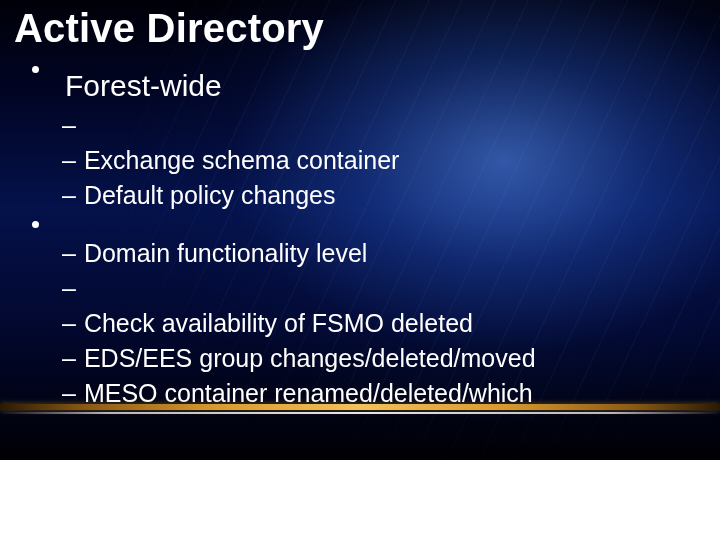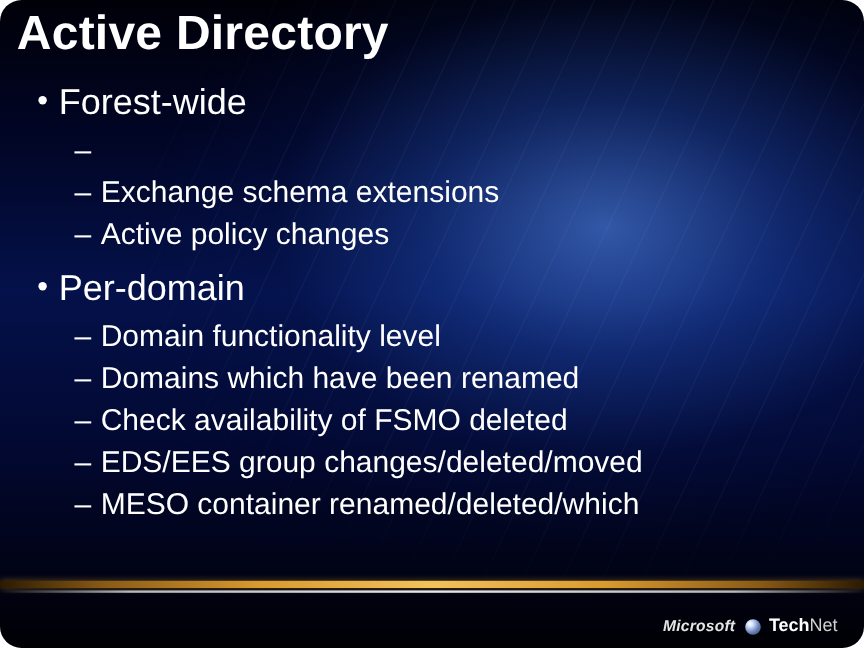--- a/index.html
+++ b/index.html
@@ -6,31 +6,30 @@
     margin: 0;
     padding: 0;
     width: 720px;
     height: 540px;
     font-family: Arial, Helvetica, sans-serif;
     overflow: hidden;
   }
   .slide {
     position: relative;
     width: 720px;
-    height: 540px;
+    height: 460px;
     background:
       radial-gradient(ellipse 500px 350px at 70% 35%,
         rgba(90,150,255,0.55) 0%,
         rgba(40,90,200,0.35) 30%,
         rgba(10,30,100,0.15) 55%,
         rgba(0,0,0,0) 75%),
       linear-gradient(180deg, #000008 0%, #010524 20%, #04114a 45%, #020830 70%, #000004 100%);
     color: #ffffff;
     box-sizing: border-box;
-    border-radius: 18px;
   }
   
   .streaks {
     position: absolute;
     inset: 0;
     background:
       repeating-linear-gradient(115deg,
         rgba(255,255,255,0.00) 0px,
         rgba(255,255,255,0.00) 28px,
         rgba(170,200,255,0.06) 29px,
@@ -52,22 +51,22 @@
   ul.top {
     list-style: none;
     margin: 0;
     padding: 0 0 0 18px;
   }
   ul.top > li {
     margin: 6px 0 2px 0;
   }
   .bullet-row {
     display: flex;
-    align-items: center;
-    gap: 10px;
+    align-items: flex-start;
+    gap: 26px;
   }
   .disc {
     display: inline-block;
     width: 7px;
     height: 7px;
     border-radius: 50%;
     background: #ffffff;
     flex: 0 0 auto;
     position: relative;
     top: -3px;
@@ -176,42 +175,40 @@
         <div class="bullet-row">
           <span class="disc"></span>
           <span class="lvl1-label">Forest-wide</span>
         </div>
         <ul class="sub">
           <li>
               <span class="dash">–</span>
             </li>
           <li>
               <span class="dash">–</span>
-              <span>Exchange schema extensions</span>
-            </li>
-          <li>
-              <span class="dash">–</span>
-              <span>Active policy changes</span>
+              <span>Exchange schema container</span>
+            </li>
+          <li>
+              <span class="dash">–</span>
+              <span>Default policy changes</span>
             </li>
         </ul>
       </li>
 
       <li>
         <div class="bullet-row">
           <span class="disc"></span>
-          <span class="lvl1-label">Per-domain</span>
         </div>
         <ul class="sub">
           <li>
               <span class="dash">–</span>
               <span>Domain functionality level</span>
             </li>
           <li>
               <span class="dash">–</span>
-              <span>Domains which have been renamed</span>
             </li>
           <li>
               <span class="dash">–</span>
               <span>Check availability of FSMO deleted</span>
             </li>
           <li>
               <span class="dash">–</span>
               <span>EDS/EES group changes/deleted/moved</span>
             </li>
           <li>
@@ -222,21 +219,13 @@
       </li>
 
     </ul>
   </div>
 
   <div class="footer-bar">
     <div class="orange"></div>
     <div class="white"></div>
   </div>
 
-  <div class="logo">
-    <span class="ms">Microsoft</span>
-    <span class="ball"></span>
-    <span class="tn">
-      <span class="tech">Tech</span>
-        <span class="net">Net</span>
-    </span>
-  </div>
 </div>
 
 </body></html>

